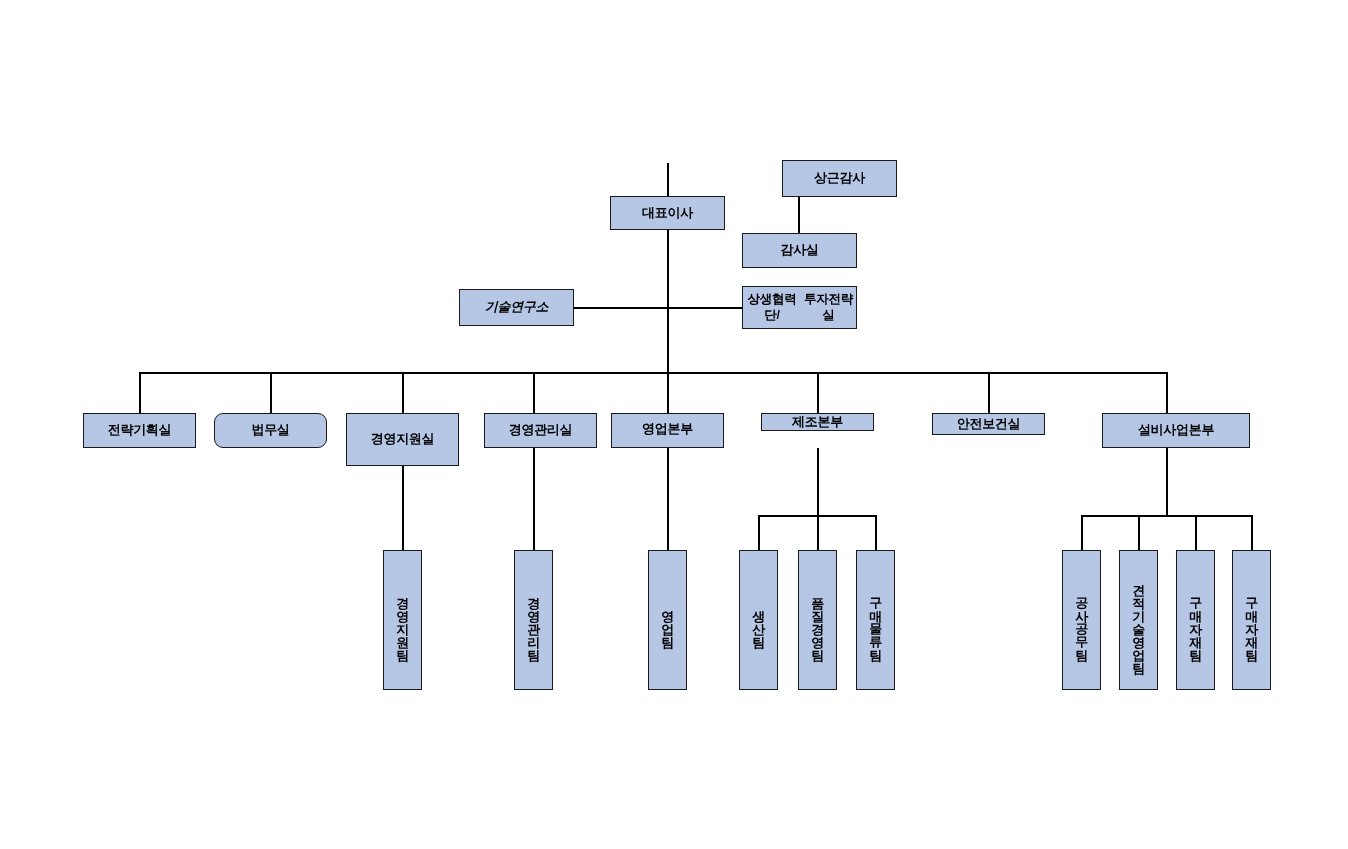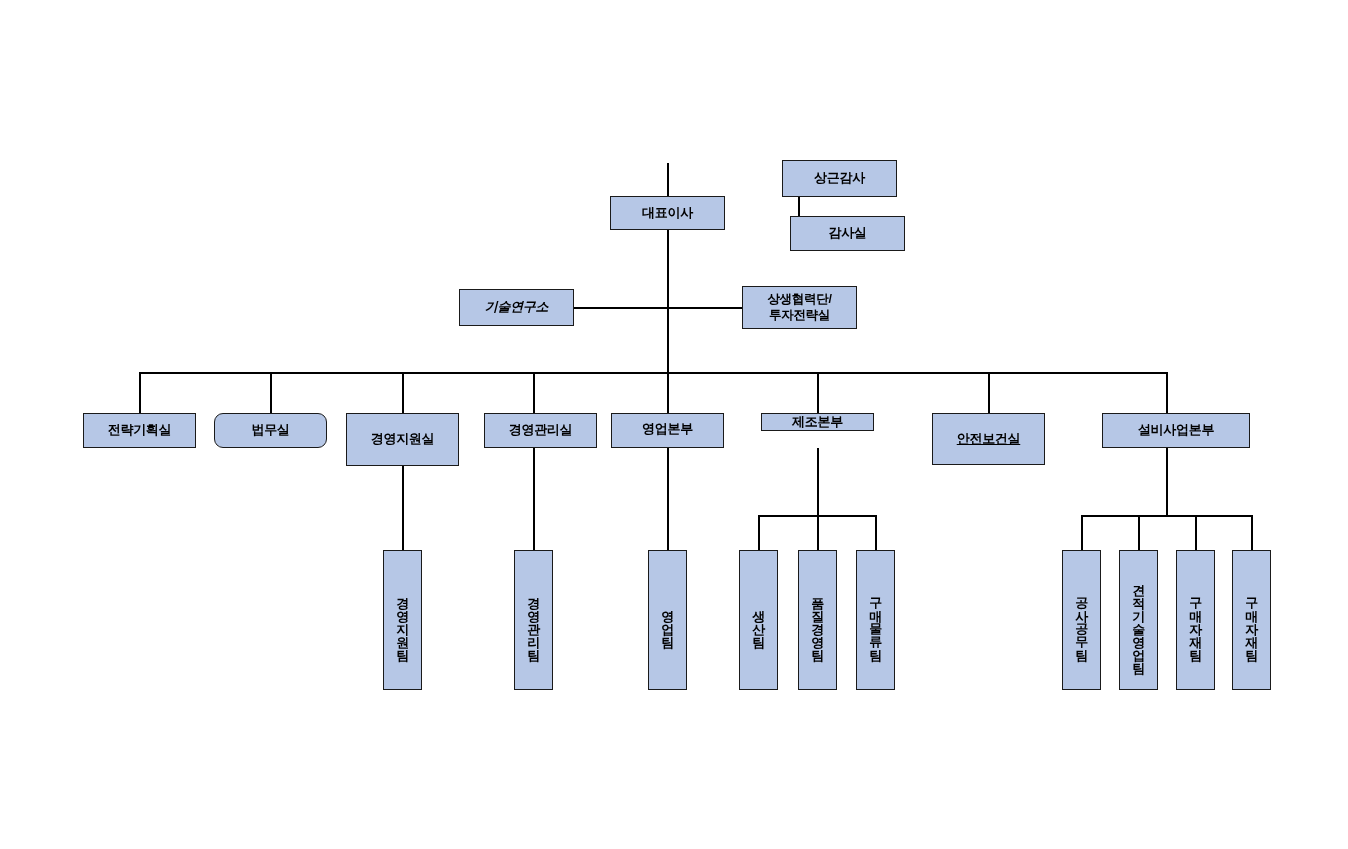--- a/index.html
+++ b/index.html
@@ -101,44 +101,44 @@
   <div class="line v" style="left:1166px; top:448px; height:68px;"></div>
   <div class="line h" style="left:1081px; top:515px; width:171px;"></div>
   <div class="line v" style="left:1081px; top:515px; height:35px;"></div>
   <div class="line v" style="left:1138px; top:515px; height:35px;"></div>
   <div class="line v" style="left:1195px; top:515px; height:35px;"></div>
   <div class="line v" style="left:1251px; top:515px; height:35px;"></div>
 
 
   <div class="node" style="left:782px; top:160px; width:115px; height:37px;">상근감사</div>
 
-  <div class="node" style="left:742px; top:216px; width:115px; height:35px;margin-left:48px;">감사실</div>
+  <div class="node" style="left:742px; top:233px; width:115px; height:35px;">감사실</div>
 
   <div class="node" style="left:610px; top:196px; width:115px; height:34px;">대표이사</div>
 
   <div class="node" style="left:459px; top:289px; width:115px; height:37px;font-style:italic;">기술연구소</div>
 
-  <div class="node two-line" style="left:742px; top:286px; width:115px; height:43px; flex-direction:column;">
+  <div class="node two-line" style="left:742px; top:286px; width:115px; height:43px; flex-direction:row;">
     <span>상생협력단/</span>
     <span>투자전략실</span>
   </div>
 
   <div class="node" style="left:83px; top:413px; width:113px; height:35px;">전략기획실</div>
 
   <div class="node" style="left:214px; top:413px; width:113px; height:35px;border-radius:9px;">법무실</div>
 
   <div class="node" style="left:346px; top:413px; width:113px; height:53px;">경영지원실</div>
 
   <div class="node" style="left:484px; top:413px; width:113px; height:35px;">경영관리실</div>
 
   <div class="node" style="left:611px; top:413px; width:113px; height:35px;font-family:Liberation Mono, monospace;">영업본부</div>
 
   <div class="node" style="left:761px; top:413px; width:113px; height:18px;">제조본부</div>
 
-  <div class="node" style="left:932px; top:413px; width:113px; height:52px;text-decoration:underline;">안전보건실</div>
+  <div class="node" style="left:932px; top:413px; width:113px; height:22px;">안전보건실</div>
 
   <div class="node" style="left:1102px; top:413px; width:148px; height:35px;">설비사업본부</div>
 
   <div class="node vert" style="left:383px; top:550px; width:39px; height:140px;">경영지원팀</div>
 
   <div class="node vert" style="left:514px; top:550px; width:39px; height:140px;">경영관리팀</div>
 
   <div class="node vert" style="left:648px; top:550px; width:39px; height:140px;">영업팀</div>
 
   <div class="node vert" style="left:739px; top:550px; width:39px; height:140px;">생산팀</div>

